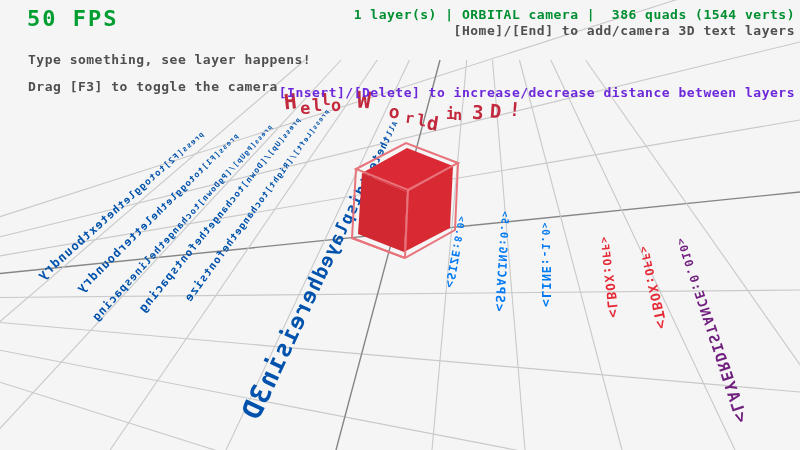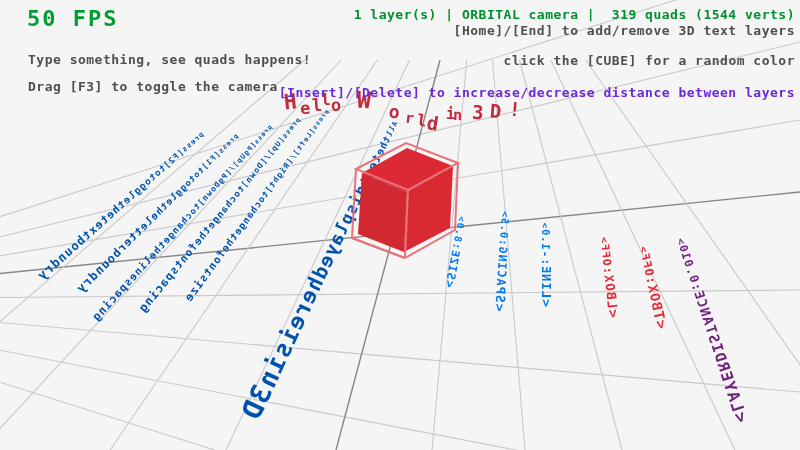--- a/index.html
+++ b/index.html
@@ -456,19 +456,18 @@
       <span style="left: 417px; top: 111px; font-size: 16px; transform: rotate(8deg); color: rgb(194, 41, 60);">l</span>
       <span style="left: 427px; top: 112px; font-size: 19px; transform: rotate(9deg); color: rgb(194, 41, 60);">d</span>
       <span style="left: 446px; top: 105px; font-size: 15px; transform: rotate(0deg); color: rgb(194, 41, 60);">i</span>
       <span style="left: 453px; top: 106px; font-size: 15px; transform: rotate(1deg); color: rgb(194, 41, 60);">n</span>
       <span style="left: 472px; top: 101px; font-size: 19px; transform: rotate(3deg); color: rgb(194, 41, 60);">3</span>
       <span style="left: 490px; top: 100px; font-size: 19px; transform: rotate(4deg); color: rgb(194, 41, 60);">D</span>
       <span style="left: 509px; top: 98px; font-size: 19px; transform: rotate(5deg); color: rgb(194, 41, 60);">!</span>
     </div>
 
   <div class="hud" id="fps" style="color: rgb(0, 158, 48);">50 FPS</div>
-  <div class="hud tip" id="tip2">Type something, see quads happens!</div>
+  <div class="hud tip" id="tip2">Type something, see layer happens!</div>
   <div class="hud tip" id="tip3">Drag [F3] to toggle the camera</div>
-  <div class="hud stat" id="stats" style="color: rgb(0, 143, 48);">1 layer(s) | ORBITAL camera |  319 quads (1544 verts)</div>
-  <div class="hud stat" id="help0">[Home]/[End] to add/remove 3D text layers</div>
+  <div class="hud stat" id="stats" style="color: rgb(0, 143, 48);">1 layer(s) | ORBITAL camera |  386 quads (1544 verts)</div>
+  <div class="hud stat" id="help0">[Home]/[End] to add/camera 3D text layers</div>
   <div class="hud stat" id="help1">[Insert]/[Delete] to increase/decrease distance between layers</div>
-  <div class="hud stat" id="help2">click the [CUBE] for a random color</div>
 </div>
 
 </body></html>

